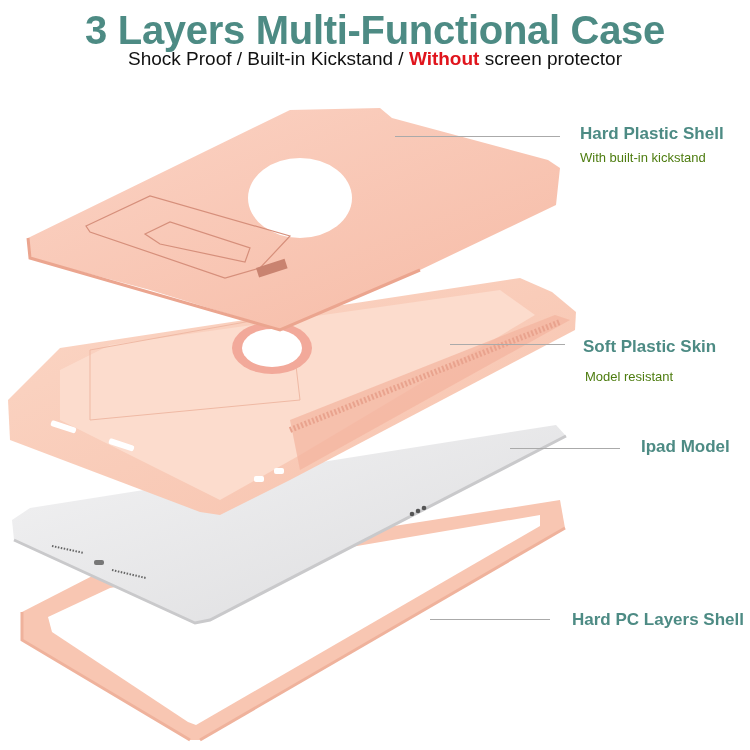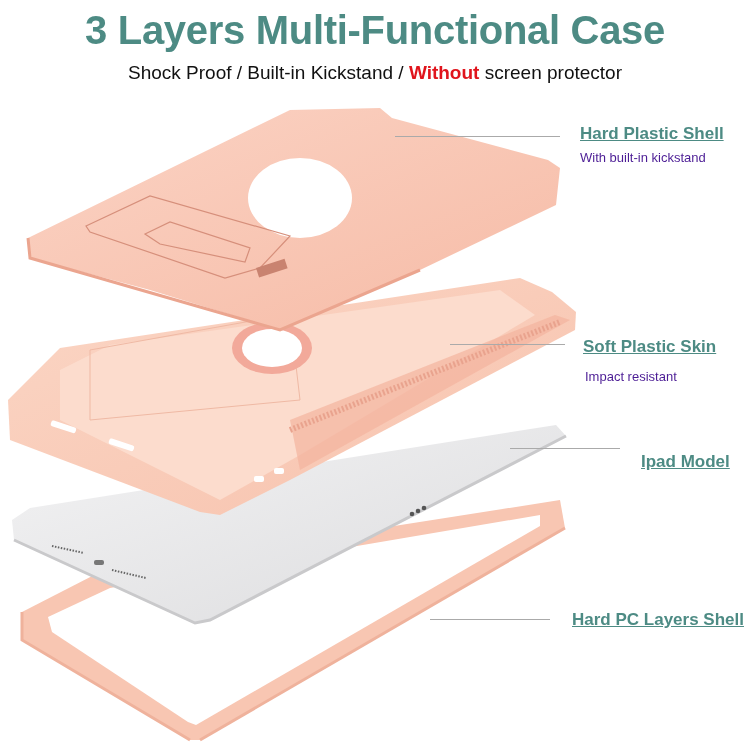--- a/index.html
+++ b/index.html
@@ -1,21 +1,21 @@
 <!DOCTYPE html>
 <html><head>
   <meta charset="utf-8">
   <style>
     html, body { margin: 0; padding: 0; background: #ffffff; }
     body { width: 750px; height: 750px; position: relative; overflow: hidden; font-family: "Liberation Sans", sans-serif; }
     .title { position: absolute; left: 0; top: 8px; width: 750px; text-align: center; font-size: 40px; font-weight: bold; color: #4d8b84; letter-spacing: -0.3px; }
-    .subtitle { position: absolute; left: 0; top: 62px; width: 750px; text-align: center; font-size: 19px; color: #111111; }
+    .subtitle { position: absolute; left: 0; top: 48px; width: 750px; text-align: center; font-size: 19px; color: #111111; }
     .subtitle .hl { color: #e0141c; font-weight: bold; }
-    .label { position: absolute; font-weight: bold; color: #4d8b84; font-size: 17px; white-space: nowrap; text-decoration: underline; }
-    .desc { position: absolute; color: #4c1d95; font-size: 13px; white-space: nowrap; }
+    .label { position: absolute; font-weight: bold; color: #4d8b84; font-size: 17px; white-space: nowrap; }
+    .desc { position: absolute; color: #4d7c0f; font-size: 13px; white-space: nowrap; }
     .leader { position: absolute; height: 1px; background: #aaaaaa; }
     svg.illus { position: absolute; left: 0; top: 0; }
   </style>
 </head>
 <body>
 
 <div class="title">3 Layers Multi-Functional Case</div>
 <div class="subtitle"><span>Shock Proof / Built-in Kickstand / </span><span class="hl">Without</span><span> screen protector</span></div>
 
 <svg class="illus" width="750" height="750" viewBox="0 0 750 750">
@@ -78,17 +78,17 @@
 
 <div class="leader" style="left:395px; top:136px; width:165px;"></div>
 <div class="leader" style="left:450px; top:344px; width:115px;"></div>
 <div class="leader" style="left:510px; top:448px; width:110px;"></div>
 <div class="leader" style="left:430px; top:619px; width:120px;"></div>
 
 <div class="label" style="left:580px; top:124px;">Hard Plastic Shell</div>
 <div class="desc" style="left:580px; top:150px;">With built-in kickstand</div>
 
 <div class="label" style="left:583px; top:337px;">Soft Plastic Skin</div>
-<div class="desc" style="left:585px; top:369px;">Impact resistant</div>
+<div class="desc" style="left:585px; top:369px;">Model resistant</div>
 
-<div class="label" style="left:641px; top:452px;">Ipad Model</div>
+<div class="label" style="left:641px; top:437px;">Ipad Model</div>
 
 <div class="label" style="left:572px; top:610px;">Hard PC Layers Shell</div>
 
 </body></html>

